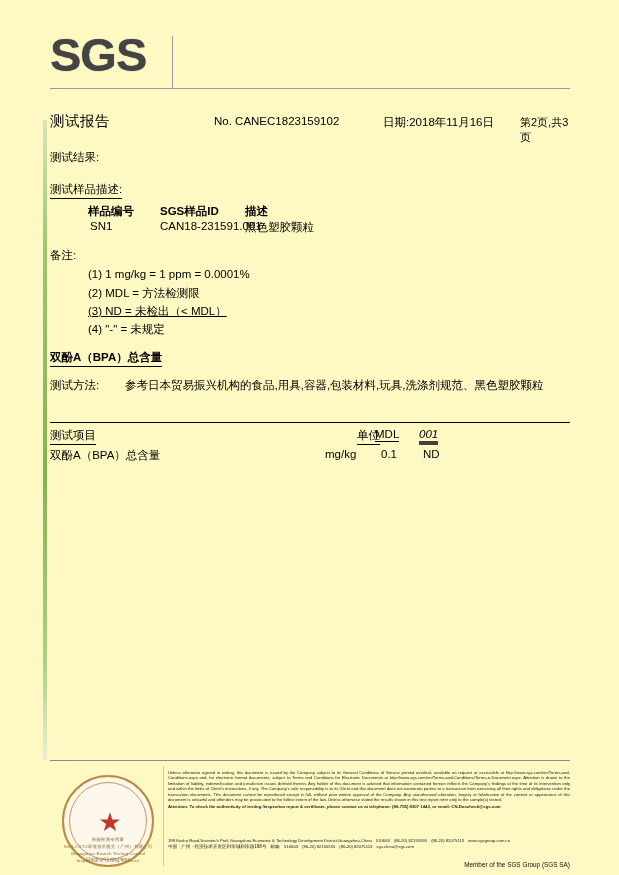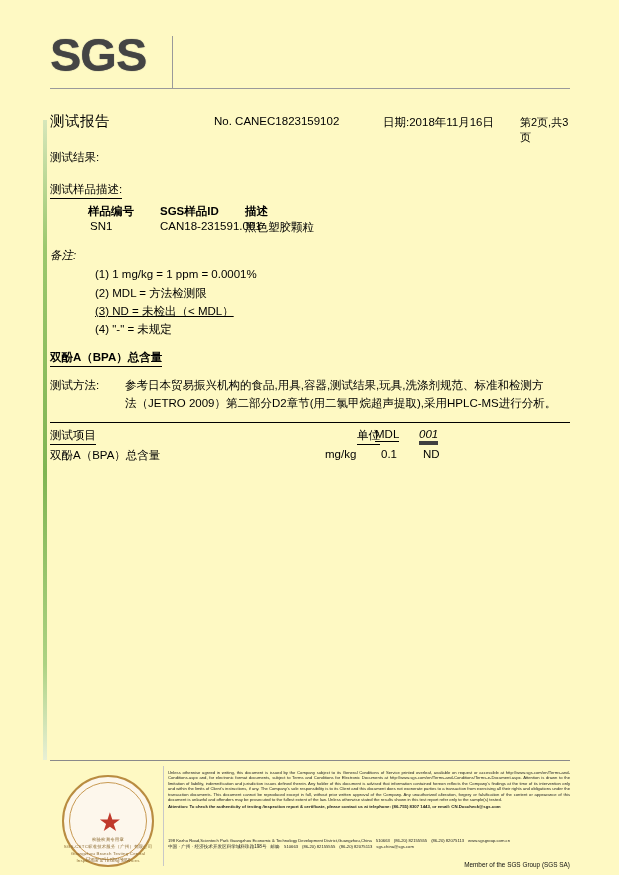--- a/index.html
+++ b/index.html
@@ -87,21 +87,21 @@
     top: 3px;
     font-size: 11px;
   }
   
   .line {
     position: absolute;
     font-size: 11.5px;
     white-space: nowrap;
   }
   .sect-label { left: 50px; }
-  .indent2 { left: 88px; margin-left: 7px; }
+  .indent2 { left: 88px; }
   .indent3 { left: 125px; }
 
   .underline-head {
     position: absolute;
     left: 50px;
     font-size: 11.5px;
     border-bottom: 1px solid #000;
     padding-bottom: 1px;
     white-space: nowrap;
   }
@@ -274,31 +274,30 @@
   <div class="underline-head" style="top:182px;">测试样品描述:</div>
 
   <div class="tbl col-sn" style="top:204px;font-weight:bold;">样品编号</div>
   <div class="tbl col-id" style="top:204px;font-weight:bold;">SGS样品ID</div>
   <div class="tbl col-desc" style="top:204px;font-weight:bold;">描述</div>
 
   <div class="tbl" style="top:220px;left:90px;">SN1</div>
   <div class="tbl col-id" style="top:220px;">CAN18-231591.001</div>
   <div class="tbl col-desc" style="top:220px;">黑色塑胶颗粒</div>
 
-  <div class="line sect-label" style="top:248px;font-style:italic;">备注:</div>
+  <div class="line sect-label" style="top:248px;">备注:</div>
   <div class="line indent2" style="top:268px;">(1) 1 mg/kg = 1 ppm = 0.0001%</div>
   <div class="line indent2" style="top:286px;">(2) MDL = 方法检测限</div>
   <div class="line indent2" style="top:304px;text-decoration:underline;">(3) ND = 未检出（&lt; MDL）</div>
   <div class="line indent2" style="top:322px;">(4) "-" = 未规定</div>
 
   <div class="underline-head" style="top:350px;font-weight:bold;">双酚A（BPA）总含量</div>
 
   <div class="line sect-label" style="top:378px;">测试方法:</div>
-  <div class="line indent3" style="top:378px;">参考日本贸易振兴机构的食品,用具,容器,测试结果,玩具,洗涤剂规范、标准和检测方</div>
-  <div class="line indent3" style="top:396px;">法（JETRO 2009）第二部分D2章节(用二氯甲烷超声提取),采用HPLC-MS进行分析。</div>
+  <div class="line indent3" style="top:378px;">参考日本贸易振兴机构的食品,用具,容器,包装材料,玩具,洗涤剂规范、黑色塑胶颗粒</div>
 
   <div class="ti-rule" style="top:422px;"></div>
   <div class="ti-head u" style="top:428px;left:50px;">测试项目</div>
   <div class="ti-head u" style="top:428px;left:327px;margin-left:30px;">单位</div>
   <div class="ti-head u" style="top:428px;left:375px;">MDL</div>
   <div class="ti-head ital-u" style="top:428px;left:419px;">001</div>
 
   <div class="ti-cell" style="top:448px;left:50px;">双酚A（BPA）总含量</div>
   <div class="ti-cell" style="top:448px;left:325px;">mg/kg</div>
   <div class="ti-cell" style="top:448px;left:381px;">0.1</div>

